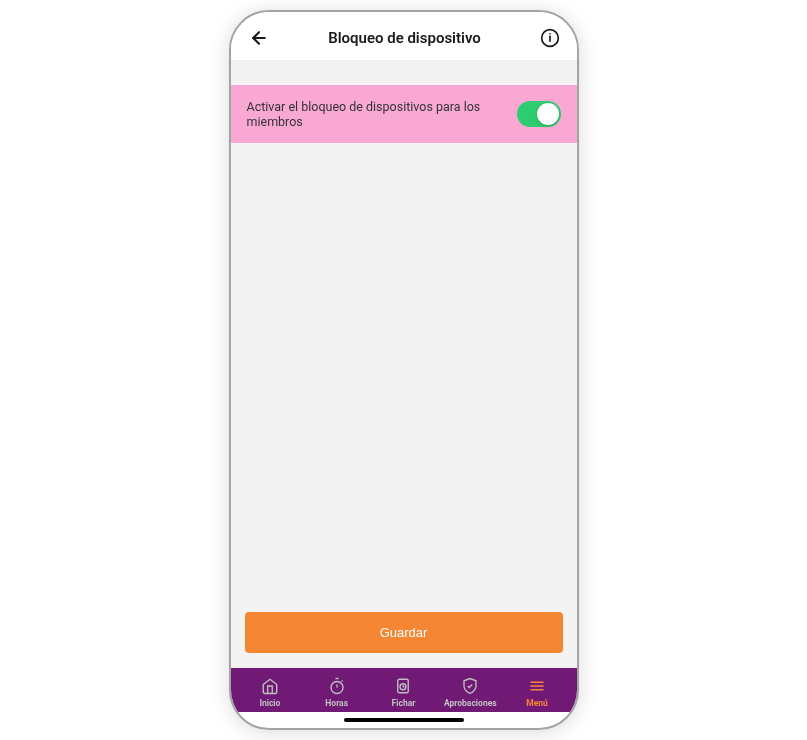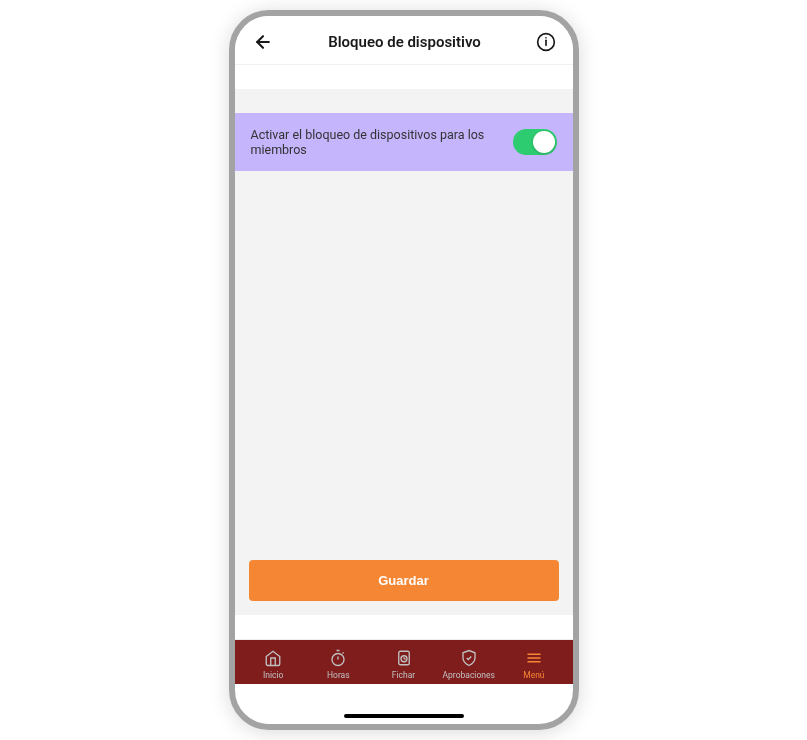--- a/index.html
+++ b/index.html
@@ -15,22 +15,21 @@
     .phone-frame {
       width: 350px;
       height: 720px;
       background: #fff;
       border-radius: 40px;
       box-shadow: 0 2px 20px rgba(0,0,0,0.15);
       overflow: hidden;
       position: relative;
       display: flex;
       flex-direction: column;
-      border: 6px solid #a3a3a3;
-      gap: 24px;
+      border: 2px solid #a3a3a3;
     }
     .header {
       display: flex;
       align-items: center;
       justify-content: space-between;
       padding: 14px 16px 10px 16px;
       background: #fff;
       border-bottom: 1px solid #f0f0f0;
     }
     .back-btn { width: 24px; height: 24px; display: flex; align-items: center; justify-content: center; cursor: pointer; }
@@ -38,21 +37,21 @@
     .info-btn { width: 22px; height: 22px; display: flex; align-items: center; justify-content: center; cursor: pointer; }
     .content {
       flex: 1;
       background: #f3f3f3;
       display: flex;
       flex-direction: column;
       overflow: hidden;
     }
     .spacer-top { height: 24px; }
     .toggle-row {
-      background: #c4b5fd;
+      background: #f9a8d4;
       padding: 14px 16px;
       display: flex;
       align-items: center;
       justify-content: space-between;
     }
     .toggle-label { font-size: 12.5px; color: #333; flex: 1; padding-right: 12px; }
     .switch {
       position: relative;
       width: 44px;
       height: 26px;
@@ -86,30 +85,31 @@
     .flex-grow { flex: 1; }
     .save-btn-wrap { padding: 0 14px 14px 14px; }
     .save-btn {
       width: 100%;
       background: #f58634;
       color: #fff;
       border: none;
       border-radius: 4px;
       padding: 13px 0;
       font-size: 13px;
-      font-weight: 700;
+      font-weight: 400;
       cursor: pointer;
     }
     .bottom-nav {
       display: flex;
       justify-content: space-around;
       align-items: flex-start;
       padding: 8px 6px 4px 6px;
-      background: #7f1d1d;
+      background: #701a75;
       border-top: 1px solid #eee;
+      font-weight: bold;
     }
     .nav-item {
       display: flex;
       flex-direction: column;
       align-items: center;
       gap: 2px;
       cursor: pointer;
       flex: 1;
     }
     .nav-icon { width: 20px; height: 20px; display: flex; align-items: center; justify-content: center; }

